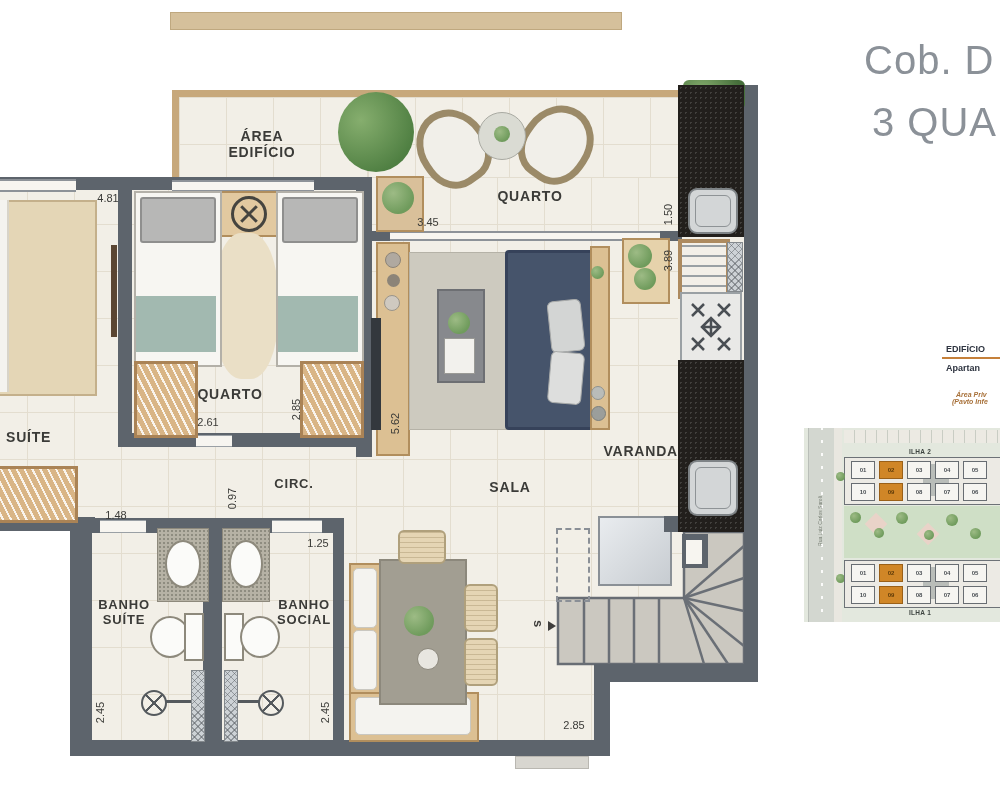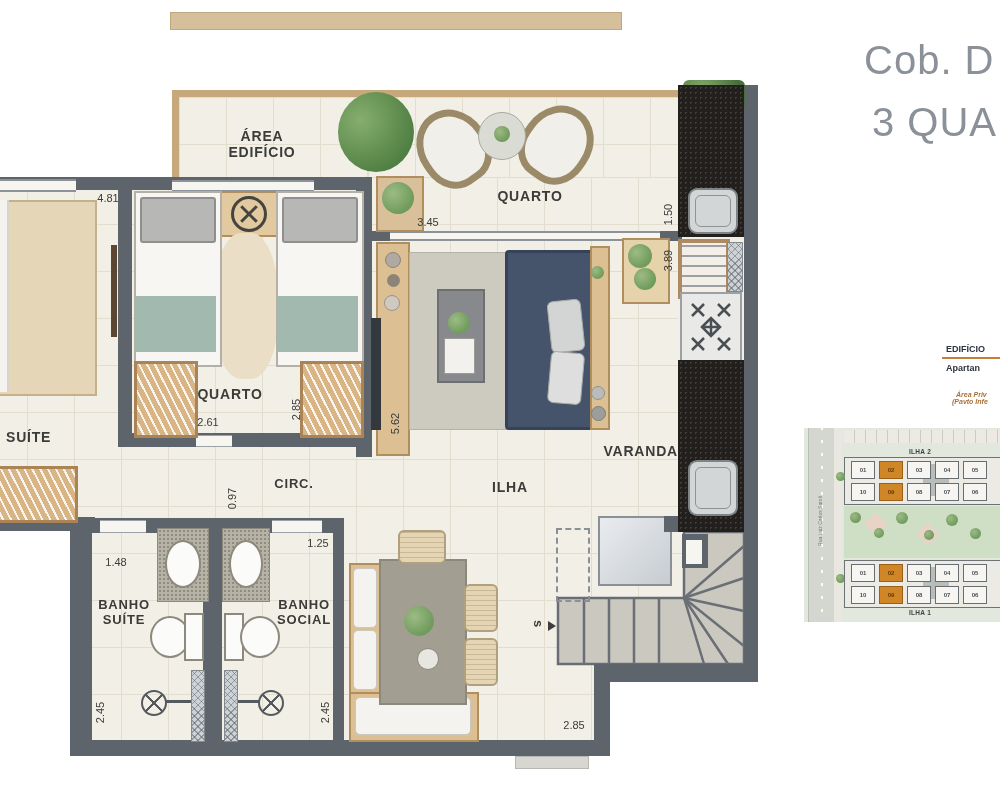--- a/index.html
+++ b/index.html
@@ -229,40 +229,40 @@
 <div class="abs" style="left:417px;top:648px;width:20px;height:20px;border-radius:50%;background:#e8e6e0;border:1px solid #8c887c"></div>
 
 <div class="lbl" style="left:202px;top:128px;width:120px">
   <div>ÁREA</div>
   <div>EDIFÍCIO</div>
 </div>
 <div class="lbl" style="left:470px;top:188px;width:120px">QUARTO</div>
 <div class="lbl" style="left:6px;top:429px">SUÍTE</div>
 <div class="lbl" style="left:170px;top:386px;width:120px">QUARTO</div>
 <div class="lbl sm" style="left:264px;top:477px;width:60px">CIRC.</div>
-<div class="lbl" style="left:480px;top:479px;width:60px">ILHA</div>
+<div class="lbl" style="left:480px;top:479px;width:60px">SALA</div>
 <div class="lbl" style="left:578px;top:443px;width:100px;text-align:right">VARANDA</div>
 <div class="lbl sm" style="left:74px;top:598px;width:100px">
   <div>BANHO</div>
   <div>SUÍTE</div>
 </div>
 <div class="lbl sm" style="left:254px;top:598px;width:100px">
   <div>BANHO</div>
   <div>SOCIAL</div>
 </div>
 
 <div class="dim" style="left:90px;top:193px">4.81</div>
 <div class="dim" style="left:190px;top:417px">2.61</div>
 <div class="dim v" style="left:278px;top:404px">2.85</div>
 <div class="dim v" style="left:214px;top:493px">0.97</div>
 <div class="dim v" style="left:377px;top:418px">5.62</div>
 <div class="dim" style="left:410px;top:217px">3.45</div>
 <div class="dim v" style="left:650px;top:209px">1.50</div>
 <div class="dim v" style="left:650px;top:255px">3.89</div>
-<div class="dim" style="left:98px;top:557px">1.48</div>
+<div class="dim" style="left:98px;top:510px">1.48</div>
 <div class="dim" style="left:300px;top:538px">1.25</div>
 <div class="dim v" style="left:82px;top:707px">2.45</div>
 <div class="dim v" style="left:307px;top:707px">2.45</div>
 <div class="dim" style="left:556px;top:720px">2.85</div>
 
 <div class="title-line" style="left:864px;top:38px">Cob. D</div>
 <div class="title-line" style="left:872px;top:100px">3 QUA</div>
 
 <div class="info">
   <div class="h">EDIFÍCIO</div>

